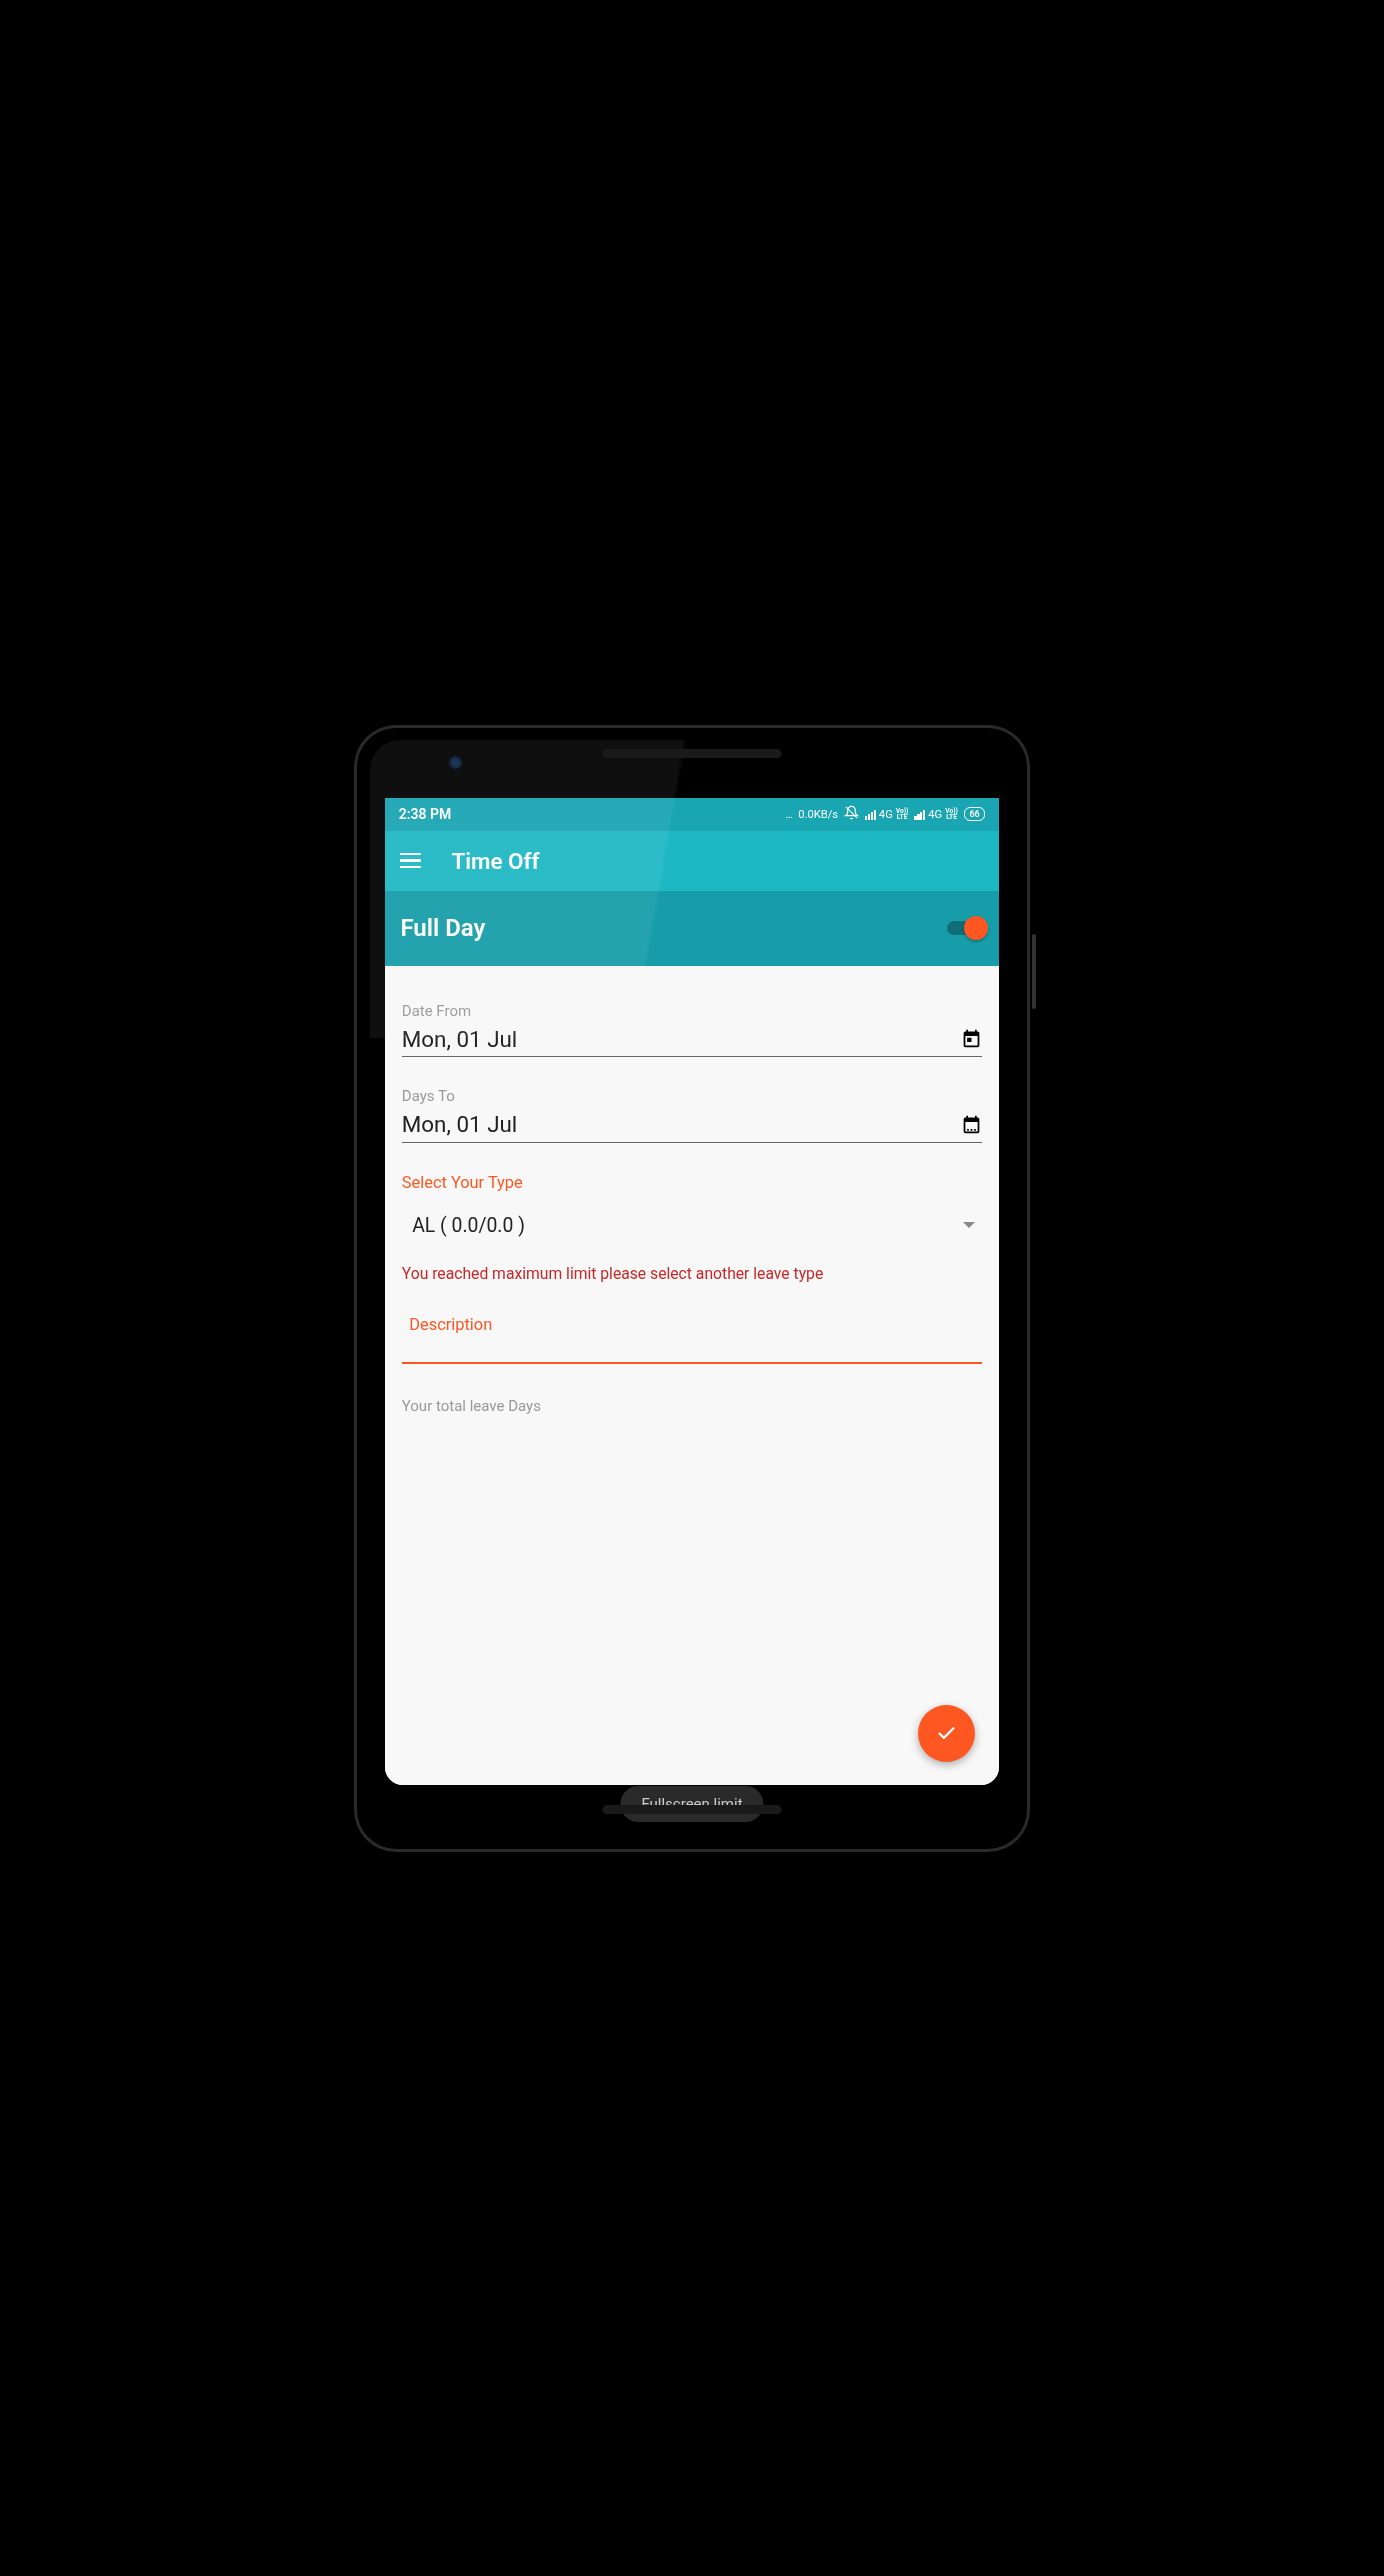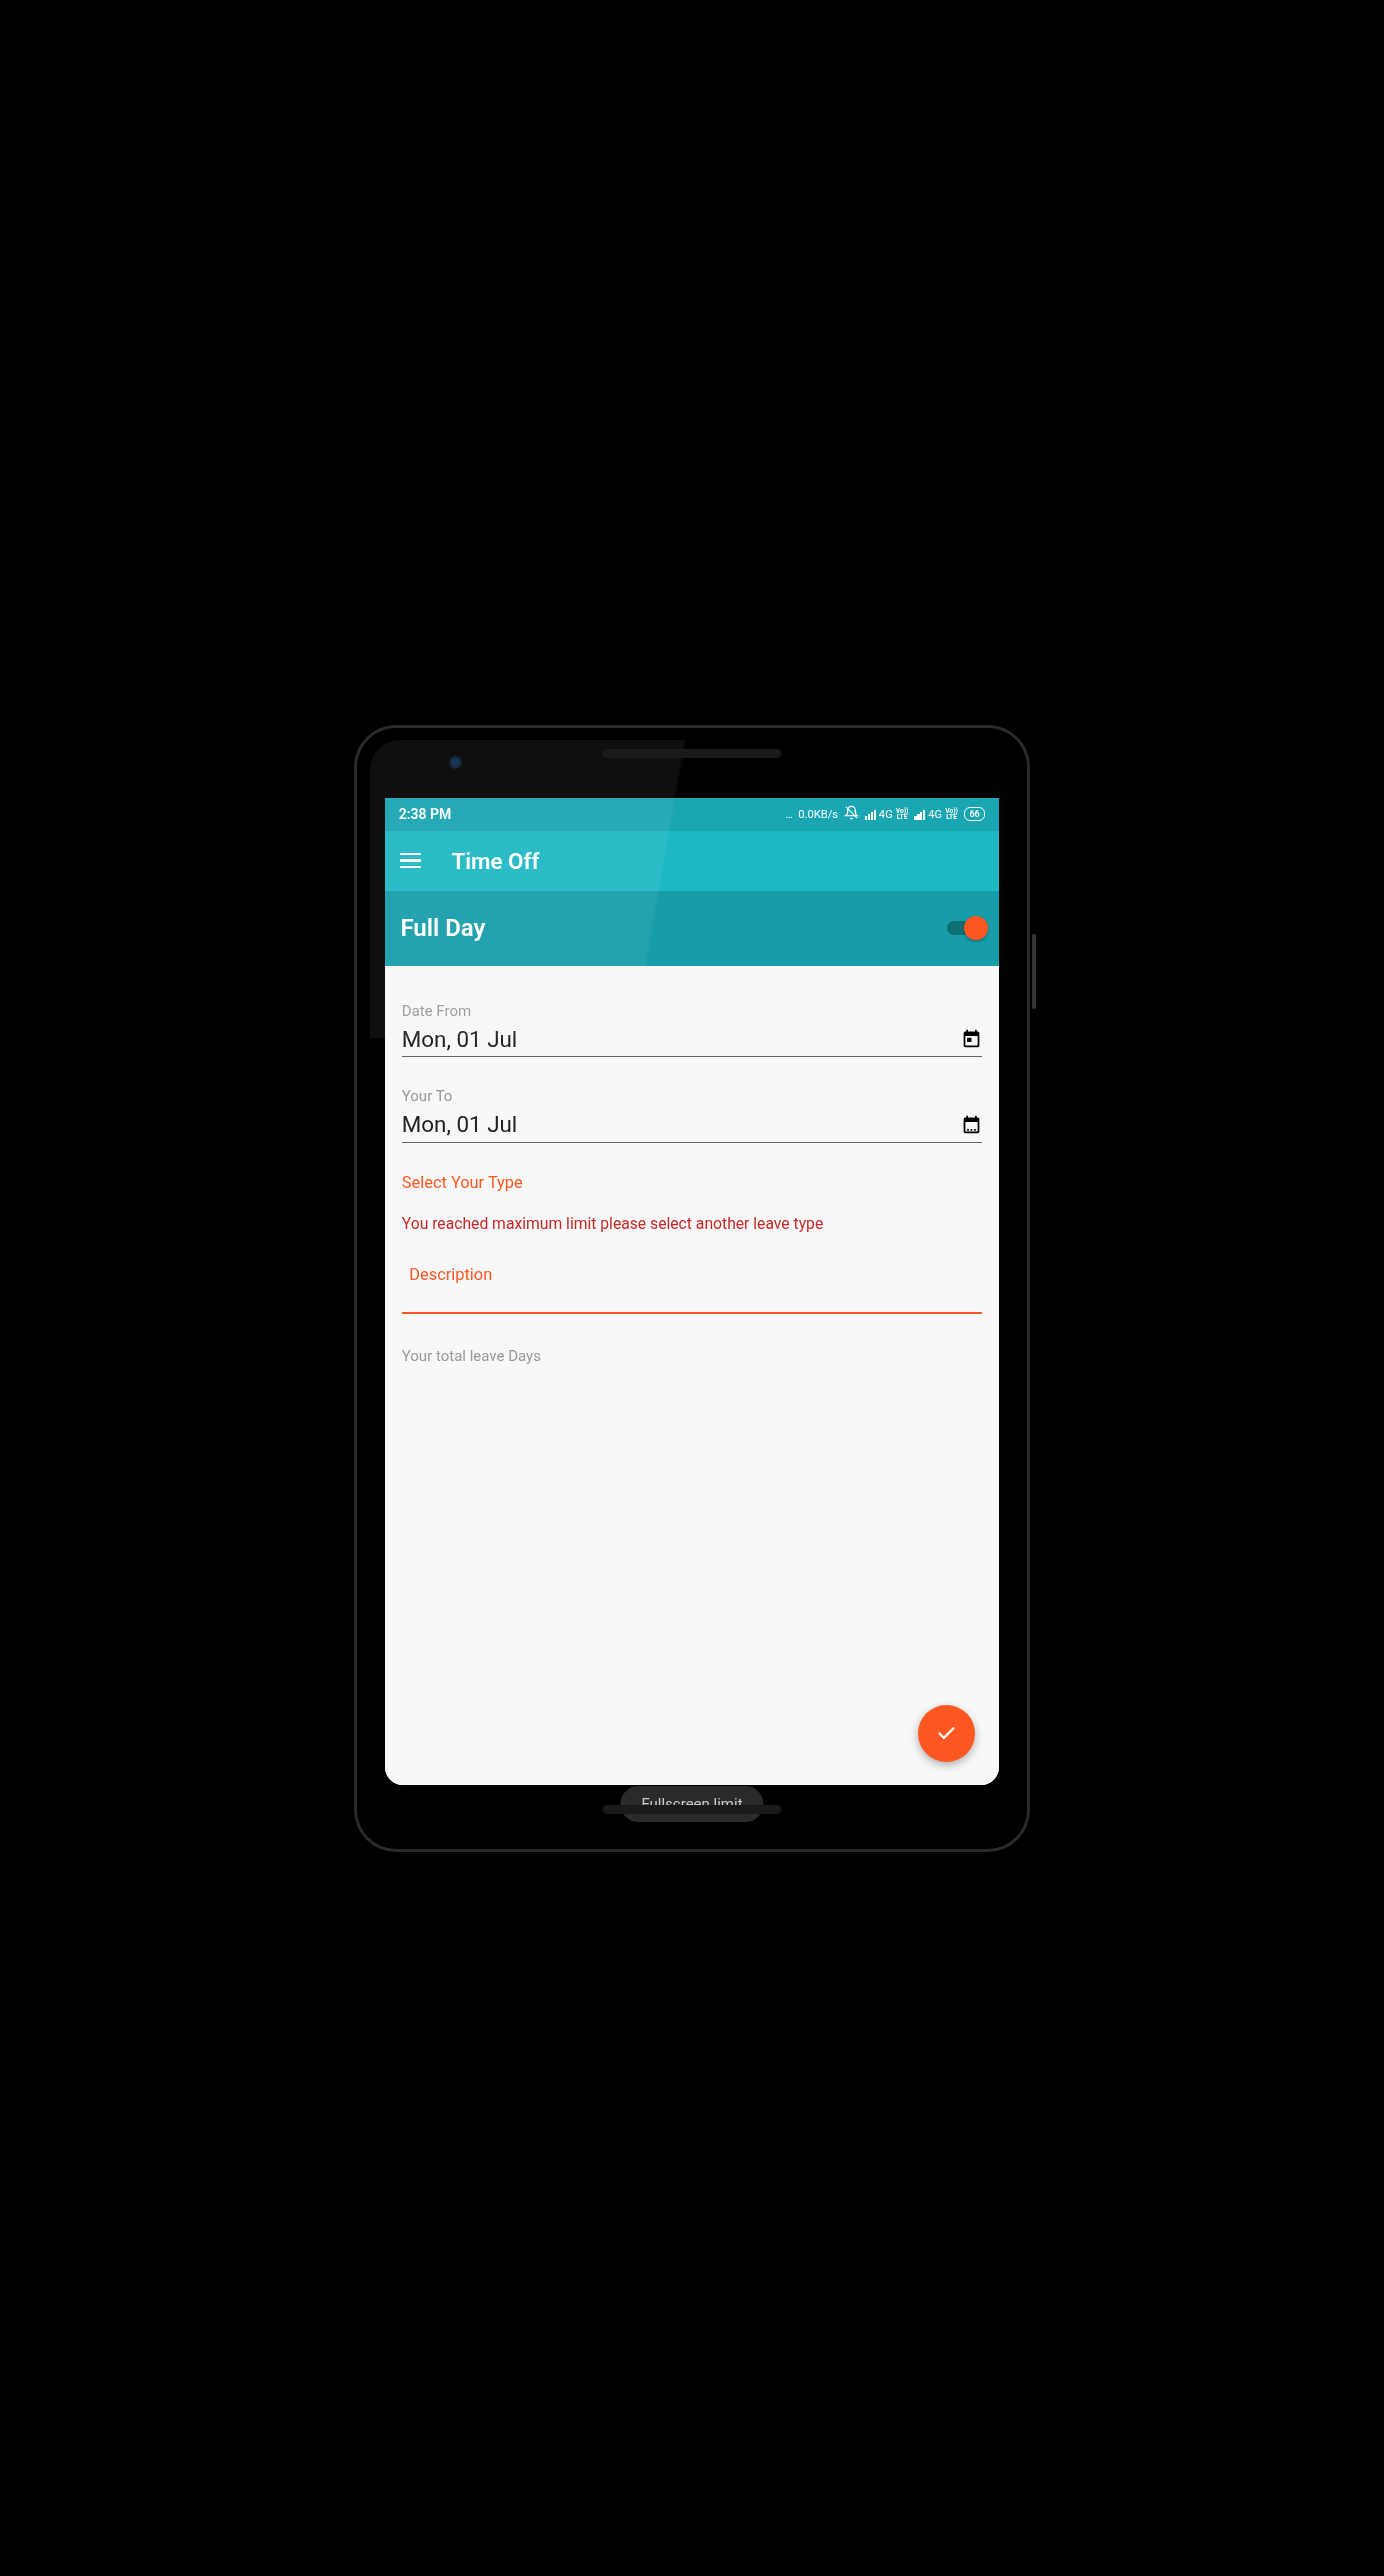--- a/index.html
+++ b/index.html
@@ -381,31 +381,35 @@
           <div class="field-label">Date From</div>
           <div class="field-value-row">
             <div class="field-value">Mon, 01 Jul</div>
             <svg class="calendar-icon" viewBox="0 0 24 24" fill="#000">
                 <path d="M19 4h-1V2h-2v2H8V2H6v2H5a2 2 0 00-2 2v14a2 2 0 002 2h14a2 2 0 002-2V6a2 2 0 00-2-2zm0 16H5V9h14v11zM7 11h5v5H7z"></path>
               </svg>
           </div>
         </div>
 
         <div class="field-group">
-          <div class="field-label">Your To</div>
+          <div class="field-label">Days To</div>
           <div class="field-value-row">
             <div class="field-value">Mon, 01 Jul</div>
             <svg class="calendar-icon" viewBox="0 0 24 24" fill="#000">
                 <path d="M19 4h-1V2h-2v2H8V2H6v2H5a2 2 0 00-2 2v14a2 2 0 002 2h14a2 2 0 002-2V6a2 2 0 00-2-2zm0 16H5V9h14v11zM7 17h2v2H7zm4 0h2v2h-2zm4 0h2v2h-2z"></path>
               </svg>
           </div>
         </div>
 
         <div class="section-label">Select Your Type</div>
 
+        <div class="dropdown">
+          <div class="dropdown-value">AL ( 0.0/0.0 )</div>
+          <div class="dropdown-arrow"></div>
+        </div>
 
         <div class="error-msg">You reached maximum limit please select another leave type</div>
 
         <div class="desc-label">Description</div>
         <div class="desc-underline"></div>
 
         <div class="readonly-label">Your total leave Days</div>
 
         <div class="fab">
           <svg viewBox="0 0 24 24" fill="none" stroke="#fff" stroke-width="2.5" stroke-linecap="round" stroke-linejoin="round">

